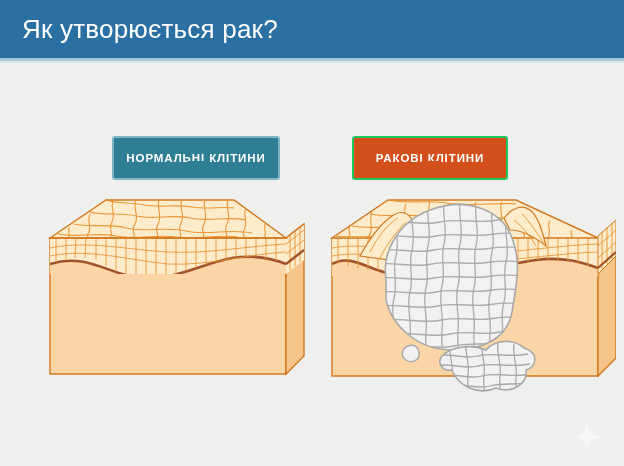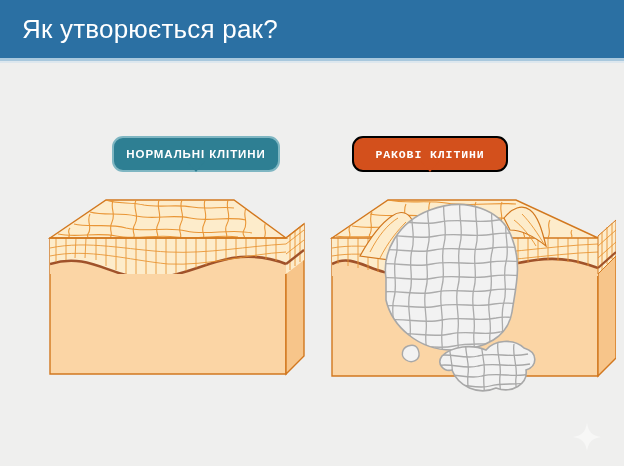--- a/index.html
+++ b/index.html
@@ -52,22 +52,22 @@
     top: 15px;
     font-size: 26px;
     line-height: 28px;
     color: #ffffff;
     letter-spacing: 0.2px;
     white-space: nowrap;
   }
   
   .badge {
     position: absolute;
-    height: 36px;
-    border-radius: 11px;
+    height: 44px;
+    border-radius: 3px;
     display: flex;
     align-items: center;
     justify-content: center;
     color: #ffffff;
     font-size: 11.5px;
     font-weight: bold;
     letter-spacing: 0.9px;
     white-space: nowrap;
     box-sizing: border-box;
   }
@@ -76,22 +76,21 @@
     top: 136px;
     width: 168px;
     background: #2e7f93;
     border: 2px solid #7fb6c2;
   }
   .badge-cancer {
     left: 352px;
     top: 136px;
     width: 156px;
     background: #d3501c;
-    border: 2px solid #000000;
-    font-family: Liberation Mono, monospace;
+    border: 2px solid #22c55e;
   }
   .badge-pointer {
     position: absolute;
     width: 0;
     height: 0;
     border-left: 9px solid transparent;
     border-right: 9px solid transparent;
   }
   .pointer-normal {
     left: 187px;

